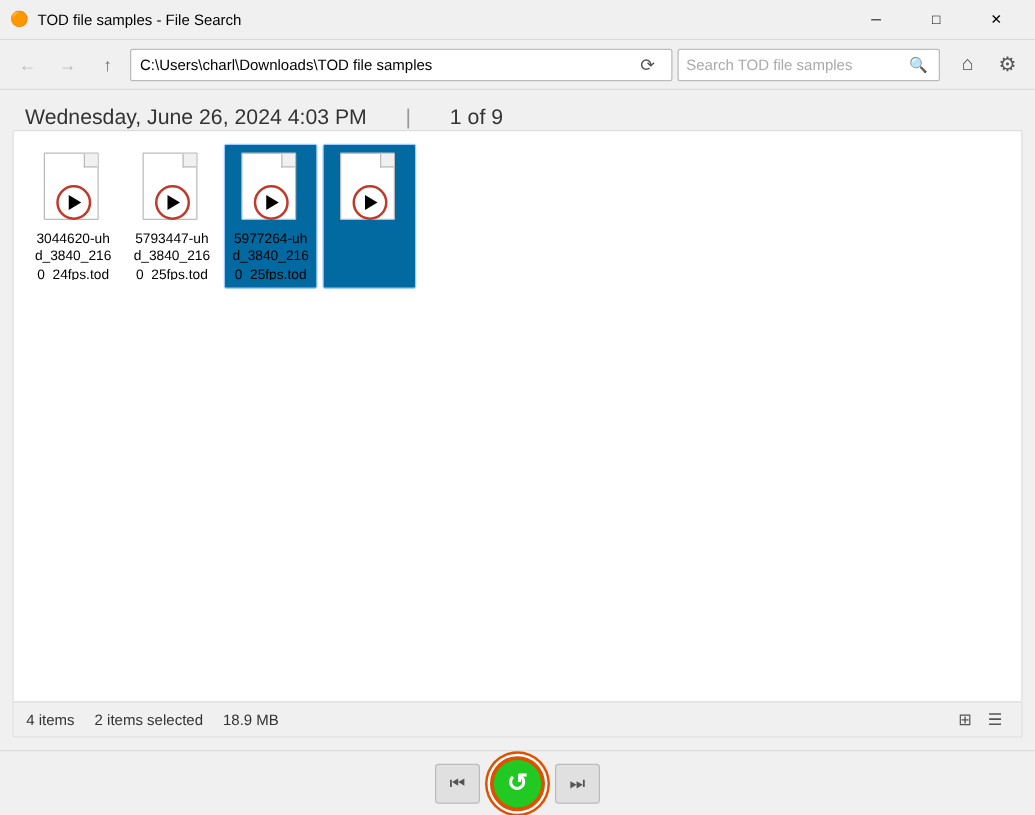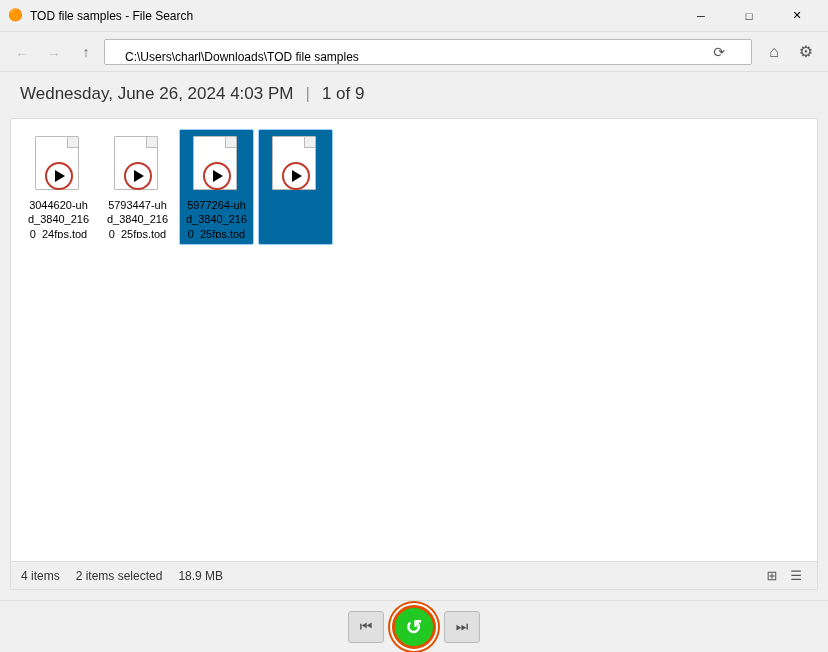--- a/index.html
+++ b/index.html
@@ -74,22 +74,22 @@
       font-size: 14px;
       border-radius: 2px;
     }
     .nav-btn.disabled { color: #bbb; cursor: default; }
     .address-input-wrap {
       flex: 1;
       height: 26px;
       border: 1px solid #bbb;
       background: #fff;
       display: flex;
-      align-items: flex-end;
-      padding: 0 20px;
+      align-items: center;
+      padding: 0 7px;
       border-radius: 2px;
     }
     .address-text {
       flex: 1;
       font-size: 12px;
       color: #000;
       white-space: nowrap;
       overflow: hidden;
       text-overflow: ellipsis;
     }
@@ -146,27 +146,27 @@
       display: flex;
       align-items: center;
       justify-content: center;
       font-size: 16px;
       color: #555;
       border-radius: 2px;
     }
 
     
     .date-header {
-      padding: 12px 20px 14px;
+      padding: 12px 20px 0;
       font-size: 17px;
       font-weight: 400;
       color: #333;
       display: flex;
       align-items: center;
-      gap: 12px;
+      gap: 31px;
     }
     .date-separator {
       color: #999;
     }
     .page-info {
       font-size: 17px;
       color: #333;
     }
 
     
@@ -352,20 +352,24 @@
   </div>
 </div>
 
 <div class="address-bar">
   <button class="nav-btn disabled">←</button>
   <button class="nav-btn disabled">→</button>
   <button class="nav-btn">↑</button>
   <div class="address-input-wrap">
     <span class="address-text">C:\Users\charl\Downloads\TOD file samples</span>
     <button class="refresh-btn">⟳</button>
+  </div>
+  <div class="search-wrap">
+    <span class="search-text">Search TOD file samples</span>
+    <button class="search-icon-btn">🔍</button>
   </div>
   <div class="toolbar-icons">
     <button class="toolbar-icon-btn">⌂</button>
     <button class="toolbar-icon-btn">⚙</button>
   </div>
 </div>
 
 <div class="date-header">
   <span>Wednesday, June 26, 2024 4:03 PM</span>
   <span class="date-separator">|</span>

